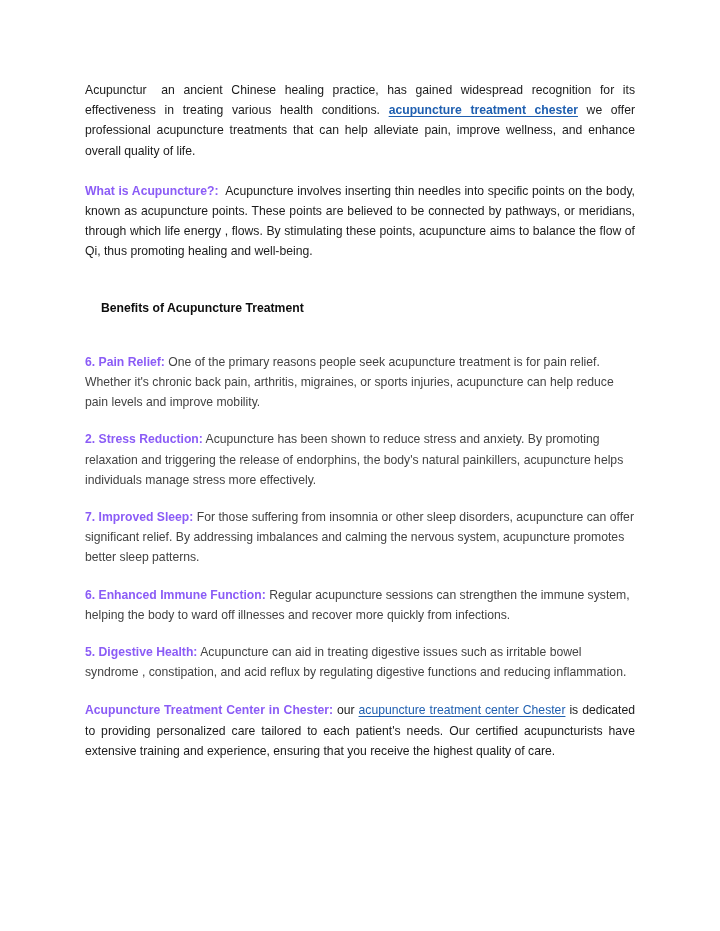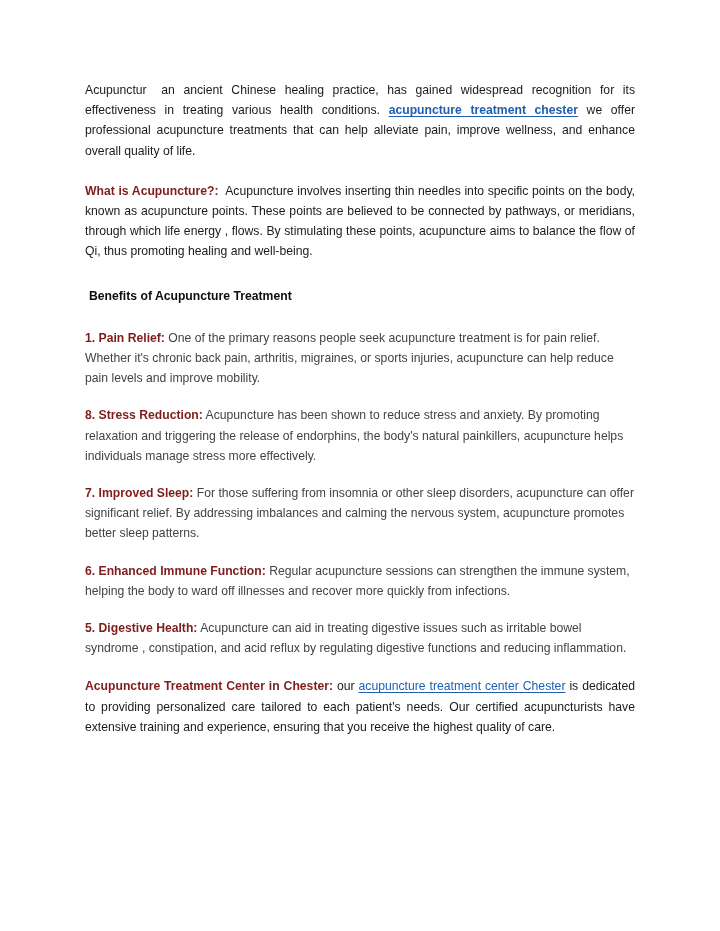--- a/index.html
+++ b/index.html
@@ -44,29 +44,29 @@
     text-align: left;
     color: #434343;
   }
 
   .gap-lg { height: 20px; }
   .gap-md { height: 18px; }
   .gap-sm { height: 17px; }
 
   .bold-label {
     font-weight: bold;
-    color: #7f1d1d;
+    color: #8b5cf6;
   }
 
   .section-heading {
     font-size: 12.2px;
     font-weight: bold;
     line-height: 20.2px;
     color: #0d0d0d;
-    margin: 4px;
+    margin: 16px;
     text-align: left;
   }
 
   a.doclink {
     color: #1f5fb0;
     text-decoration: underline;
     text-underline-offset: 2px;
   }
   a.doclink.strong {
     font-weight: bold;
@@ -88,25 +88,25 @@
     <div class="gap-lg"></div>
 
     <p class="para-justified"><span class="bold-label">What is Acupuncture?:</span>&nbsp; <span>Acupuncture involves inserting thin needles into specific points on the body, known as acupuncture points. These points are believed to be connected by pathways, or meridians, through which life energy , flows. By stimulating these points, acupuncture aims to balance the flow of Qi, thus promoting healing and well-being.</span></p>
 
     <div class="gap-lg"></div>
 
     <p class="section-heading">Benefits of Acupuncture Treatment</p>
 
     <div class="gap-md"></div>
 
-    <p class="para-left"><span class="bold-label">1. Pain Relief:</span> <span>One of the primary reasons people seek acupuncture treatment is for pain relief. Whether it's chronic back pain, arthritis, migraines, or sports injuries, acupuncture can help reduce pain levels and improve mobility.</span></p>
+    <p class="para-left"><span class="bold-label">6. Pain Relief:</span> <span>One of the primary reasons people seek acupuncture treatment is for pain relief. Whether it's chronic back pain, arthritis, migraines, or sports injuries, acupuncture can help reduce pain levels and improve mobility.</span></p>
 
     <div class="gap-sm"></div>
 
-    <p class="para-left"><span class="bold-label">8. Stress Reduction:</span> <span>Acupuncture has been shown to reduce stress and anxiety. By promoting relaxation and triggering the release of endorphins, the body's natural painkillers, acupuncture helps individuals manage stress more effectively.</span></p>
+    <p class="para-left"><span class="bold-label">2. Stress Reduction:</span> <span>Acupuncture has been shown to reduce stress and anxiety. By promoting relaxation and triggering the release of endorphins, the body's natural painkillers, acupuncture helps individuals manage stress more effectively.</span></p>
 
     <div class="gap-sm"></div>
 
     <p class="para-left"><span class="bold-label">7. Improved Sleep:</span> <span>For those suffering from insomnia or other sleep disorders, acupuncture can offer significant relief. By addressing imbalances and calming the nervous system, acupuncture promotes better sleep patterns.</span></p>
 
     <div class="gap-sm"></div>
 
     <p class="para-left"><span class="bold-label">6. Enhanced Immune Function:</span> <span>Regular acupuncture sessions can strengthen the immune system, helping the body to ward off illnesses and recover more quickly from infections.</span></p>
 
     <div class="gap-sm"></div>

